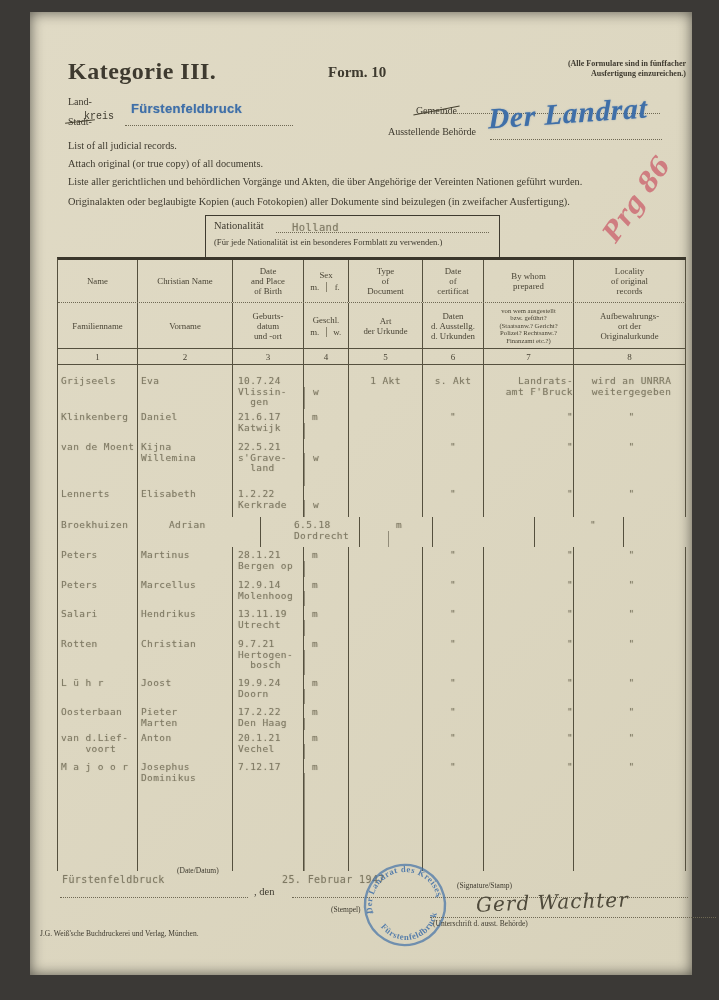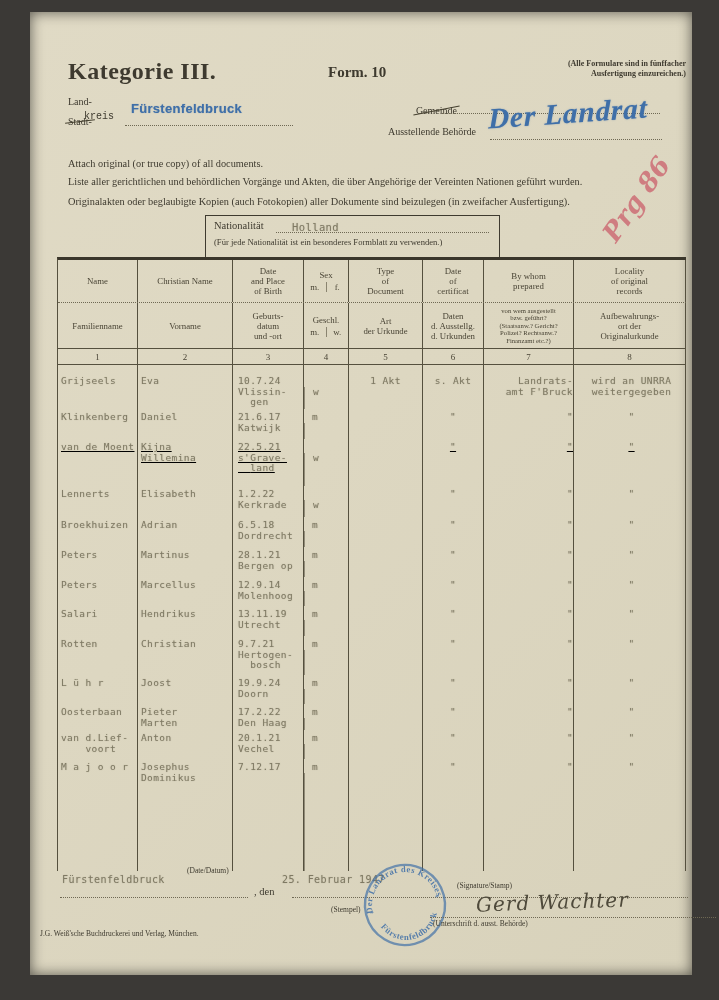--- a/index.html
+++ b/index.html
@@ -87,20 +87,21 @@
   <div class="abs dotline" style="left:95px;top:112px;width:168px;"></div>
   <div class="abs blue kreisval" style="left:101px;top:89px;">Fürstenfeldbruck</div>
 
   <div class="abs print lbl struck diag" style="left:358px;top:88px;">Gemeinde</div>
   <div class="abs dotline" style="left:412px;top:100px;width:218px;"></div>
   <div class="abs print lbl" style="left:358px;top:114px;">Ausstellende Behörde</div>
   <div class="abs dotline" style="left:460px;top:126px;width:172px;"></div>
   <div class="abs blue landrat" style="left:458px;top:85px;">Der Landrat</div>
 
   
+  <div class="abs print intro" style="left:38px;top:128px;width:620px;">List of all judicial records.</div>
   <div class="abs print intro" style="left:38px;top:146px;width:620px;">Attach  original (or true copy) of all documents.</div>
   <div class="abs print intro" style="left:38px;top:164px;width:622px;">Liste aller gerichtlichen und behördlichen Vorgänge und Akten, die über Angehörige der Vereinten Nationen geführt wurden.</div>
   <div class="abs print intro" style="left:38px;top:184px;width:622px;">Originalakten oder beglaubigte Kopien (auch Fotokopien) aller Dokumente sind beizulegen (in zweifacher Ausfertigung).</div>
 
   
   <div class="abs natbox" style="left:175px;top:203px;">
     <div class="natline">
       <span class="print">Nationalität</span>
       <span class="abs dotline" style="left:62px;right:2px;top:11px;"></span>
       <span class="abs typed" style="left:78px;top:1px;font-size:10.5px;">Holland</span>
@@ -182,21 +183,21 @@
           <div class="tcol typed pre c1 cell-name">Klinkenberg</div>
           <div class="tcol typed pre c2 cell-first">Daniel</div>
           <div class="tcol typed pre c3 cell-birth">21.6.17
 Katwijk</div>
           <div class="tcol typed pre c4 cell-sex"><div class="sexhalf">m</div><div class="sexhalf right"></div></div>
           <div class="tcol typed pre c5 cell-type"></div>
           <div class="tcol typed pre c6 cell-cert">"</div>
           <div class="tcol typed pre c7 cell-prep">"</div>
           <div class="tcol typed pre c8 cell-loc">"</div>
         </div>
-        <div class="trow" style="height: 47px; text-decoration: underline;">
+        <div class="trow" style="height: 47px;">
           <div class="tcol typed pre c1 cell-name">van de Moent</div>
           <div class="tcol typed pre c2 cell-first">Kijna
 Willemina</div>
           <div class="tcol typed pre c3 cell-birth">22.5.21
 s'Grave-
   land</div>
           <div class="tcol typed pre c4 cell-sex"><div class="sexhalf"></div><div class="sexhalf right">w</div></div>
           <div class="tcol typed pre c5 cell-type"></div>
           <div class="tcol typed pre c6 cell-cert">"</div>
           <div class="tcol typed pre c7 cell-prep">"</div>
@@ -206,21 +207,21 @@
           <div class="tcol typed pre c1 cell-name">Lennerts</div>
           <div class="tcol typed pre c2 cell-first">Elisabeth</div>
           <div class="tcol typed pre c3 cell-birth">1.2.22
 Kerkrade</div>
           <div class="tcol typed pre c4 cell-sex"><div class="sexhalf"></div><div class="sexhalf right">w</div></div>
           <div class="tcol typed pre c5 cell-type"></div>
           <div class="tcol typed pre c6 cell-cert">"</div>
           <div class="tcol typed pre c7 cell-prep">"</div>
           <div class="tcol typed pre c8 cell-loc">"</div>
         </div>
-        <div class="trow" style="height: 30px;">
+        <div class="trow" style="height: 30px; gap: 28px;">
           <div class="tcol typed pre c1 cell-name">Broekhuizen</div>
           <div class="tcol typed pre c2 cell-first">Adrian</div>
           <div class="tcol typed pre c3 cell-birth">6.5.18
 Dordrecht</div>
           <div class="tcol typed pre c4 cell-sex"><div class="sexhalf">m</div><div class="sexhalf right"></div></div>
           <div class="tcol typed pre c5 cell-type"></div>
           <div class="tcol typed pre c6 cell-cert">"</div>
           <div class="tcol typed pre c7 cell-prep">"</div>
           <div class="tcol typed pre c8 cell-loc">"</div>
         </div>
@@ -312,21 +313,21 @@
           <div class="tcol typed pre c4 cell-sex"><div class="sexhalf">m</div><div class="sexhalf right"></div></div>
           <div class="tcol typed pre c5 cell-type"></div>
           <div class="tcol typed pre c6 cell-cert">"</div>
           <div class="tcol typed pre c7 cell-prep">"</div>
           <div class="tcol typed pre c8 cell-loc">"</div>
         </div>
       </div>
   </div>
 
   
-  <div class="abs print small" style="left:157px;top:854px;">(Date/Datum)</div>
+  <div class="abs print small" style="left:147px;top:854px;">(Date/Datum)</div>
   <div class="abs typed typedfoot" style="left:32px;top:862px;">Fürstenfeldbruck</div>
   <div class="abs typed typedfoot" style="left:252px;top:862px;">25. Februar 1947</div>
   <div class="abs dotline" style="left:30px;top:884px;width:188px;"></div>
   <div class="abs print" style="left:224px;top:874px;font-size:10.5px;">, den</div>
   <div class="abs dotline" style="left:262px;top:884px;width:396px;"></div>
   <div class="abs print small" style="left:301px;top:893px;">(Stempel)</div>
 
   <svg class="abs stampsvg" style="left:326px;top:844px;" width="98" height="98" viewBox="0 0 98 98">
     <circle cx="49" cy="49" r="40" fill="none" stroke="#3f6fa8" stroke-width="2.4" opacity="0.8"></circle>
     <path id="arcTop" d="M 16,49 A 33,33 0 1 1 82,49" fill="none"></path>

